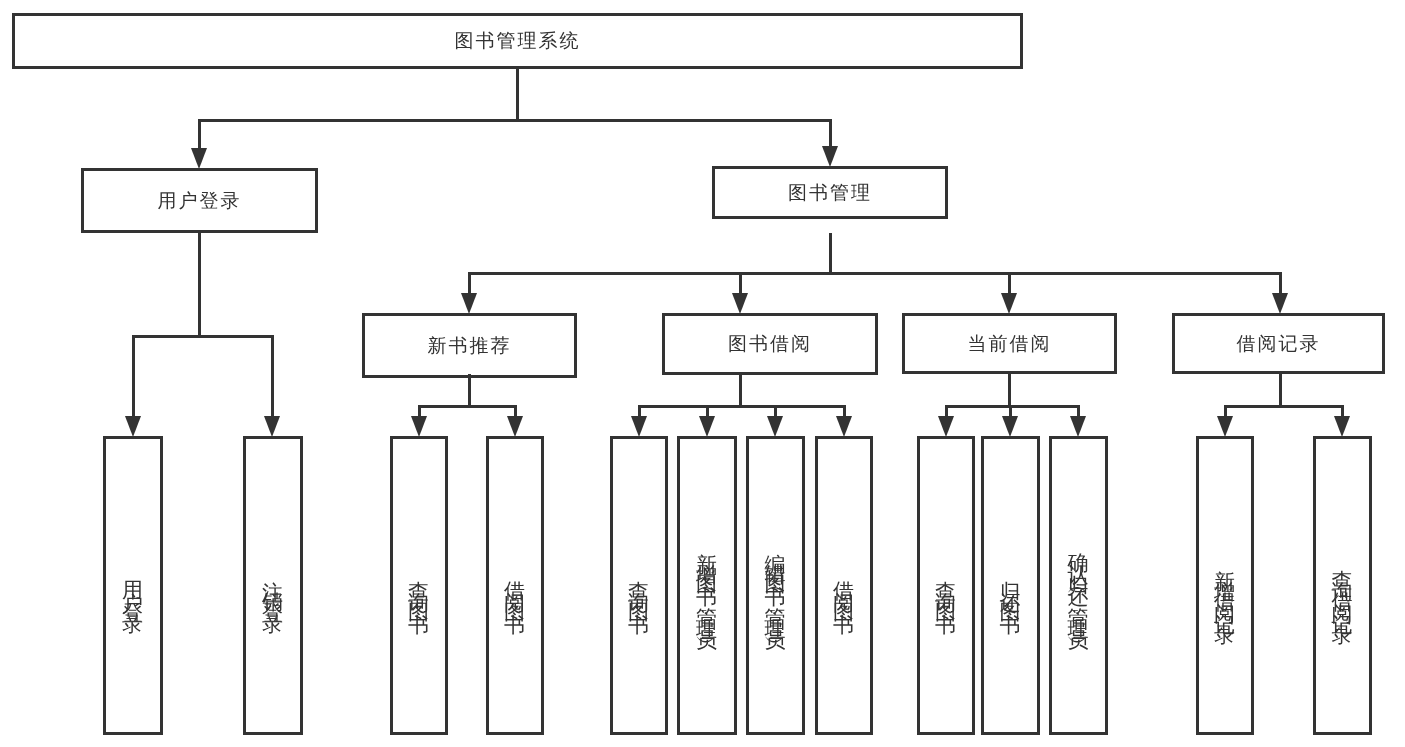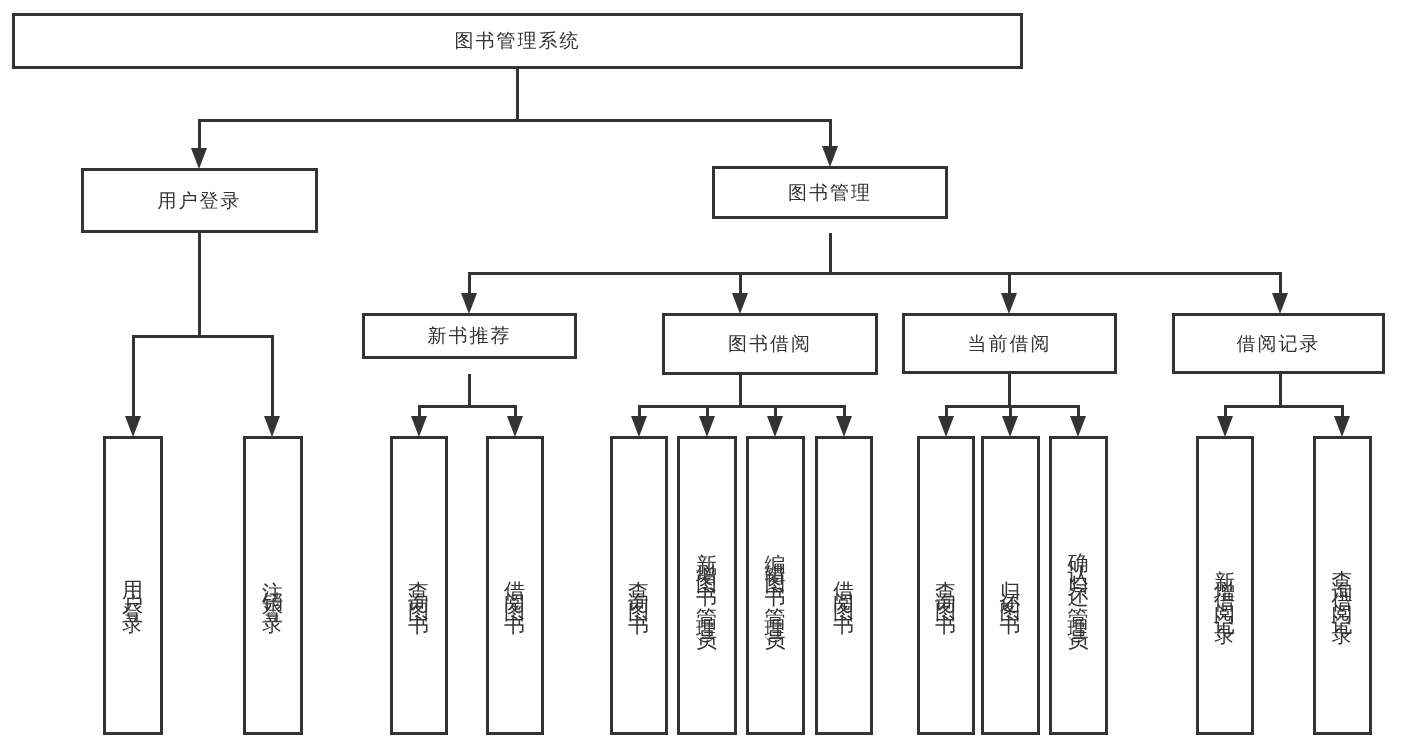--- a/index.html
+++ b/index.html
@@ -75,21 +75,21 @@
   <div class="hl" style="left:467.5px;top:272px;width:814px;"></div>
   <div class="vl" style="left:467.5px;top:272px;height:21px;"></div>
   <div class="vl" style="left:738.5px;top:272px;height:21px;"></div>
   <div class="vl" style="left:1007.5px;top:272px;height:21px;"></div>
   <div class="vl" style="left:1278.5px;top:272px;height:21px;"></div>
   <div class="arr" style="left:461px;top:293px;"></div>
   <div class="arr" style="left:732px;top:293px;"></div>
   <div class="arr" style="left:1001px;top:293px;"></div>
   <div class="arr" style="left:1272px;top:293px;"></div>
 
-  <div class="box" style="left:362px;top:313px;width:215px;height:46px;">新书推荐</div>
+  <div class="box" style="left:362px;top:313px;width:215px;height:65px;">新书推荐</div>
   <div class="box" style="left:632px;top:313px;width:216px;height:62px;margin-left:30px;">图书借阅</div>
   <div class="box" style="left:1172px;top:313px;width:213px;height:61px;">借阅记录</div>
   <div class="box" style="left:902px;top:313px;width:215px;height:61px;">当前借阅</div>
 
   <div class="vl" style="left:467.5px;top:374px;height:31px;"></div>
   <div class="hl" style="left:417.5px;top:405px;width:99px;"></div>
   <div class="vl" style="left:417.5px;top:405px;height:11px;"></div>
   <div class="vl" style="left:513.5px;top:405px;height:11px;"></div>
   <div class="arr" style="left:411px;top:416px;"></div>
   <div class="arr" style="left:507px;top:416px;"></div>

